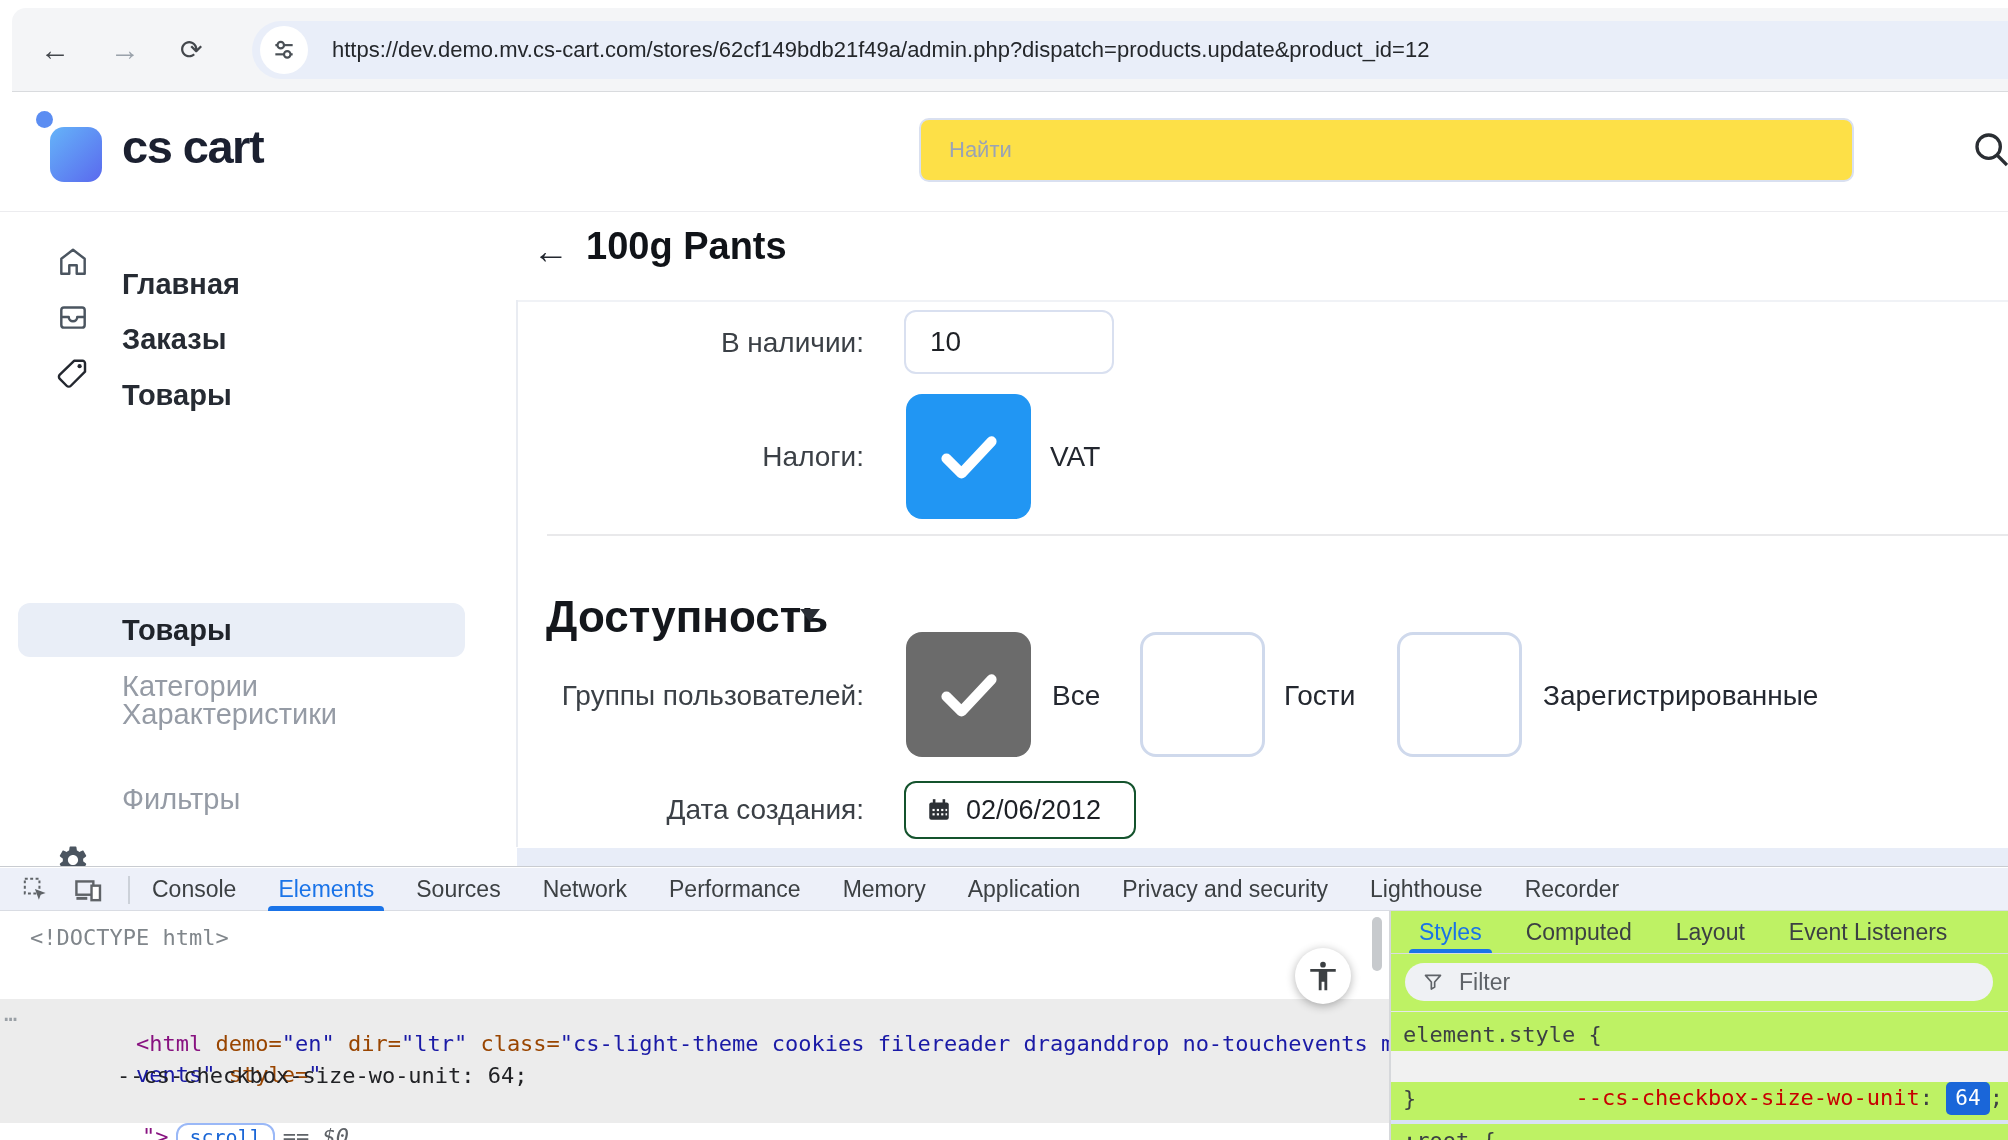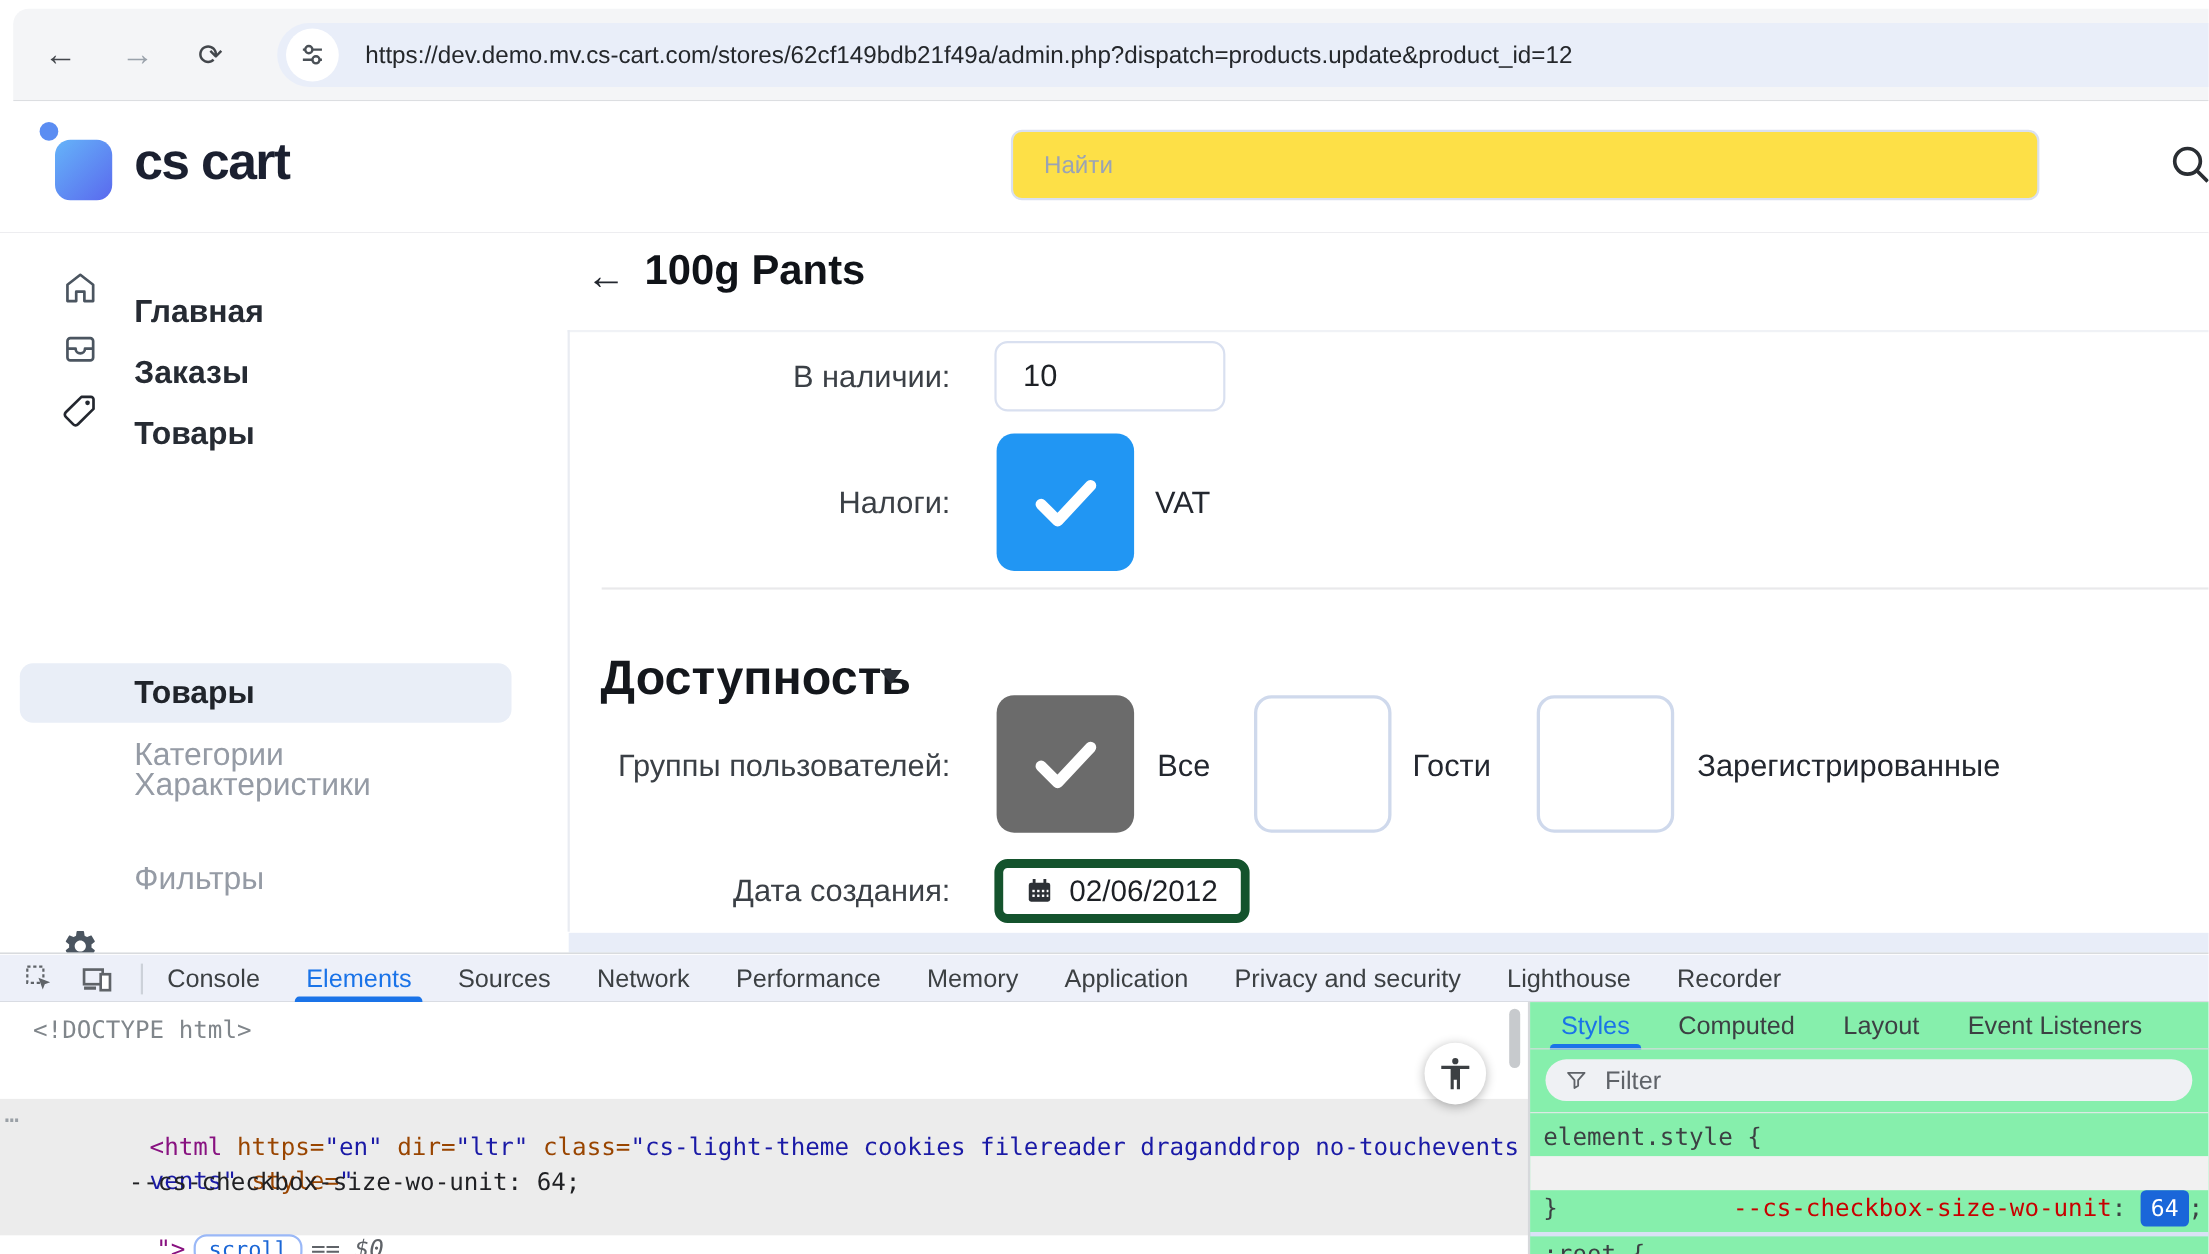--- a/index.html
+++ b/index.html
@@ -76,21 +76,21 @@
   .cbx-g1 { left:659px; top:420px; } .cbx-g2 { left:916px; top:420px; }
   .opt-label { position:absolute; font-size:28px; color:#23272f; }
   .lbl-vat { left:569px; top:229px; } .lbl-all { left:571px; top:468px; }
   .lbl-guests { left:803px; top:468px; } .lbl-reg { left:1062px; top:468px; }
   .hr-div { position:absolute; left:66px; top:322px; width:1461px; height:2px; background:#e9e9eb; }
   .section-title { position:absolute; left:65px; top:380px; font-size:44px; font-weight:700; color:#14171c; cursor:pointer; }
   .section-caret { position:absolute; left:319px; top:397px; width:0; height:0;
                    border-left:10px solid transparent; border-right:10px solid transparent;
                    border-top:13px solid #2b2f36; }
   .date-input { position:absolute; left:423px; top:569px; width:232px; height:58px;
-                border:8px solid #14532d; border-radius:12px; background:#fff; display:flex;
+                border:2px solid #14532d; border-radius:12px; background:#fff; display:flex;
                 align-items:center; cursor:pointer; }
   .date-input svg { margin-left:20px; }
   .date-text { margin-left:14px; font-size:27px; color:#1d2025; }
   .bottom-band { position:absolute; left:36px; top:636px; width:1491px; height:18px; background:#e8edf8; }
 
   
   .devtools { position:absolute; left:0; top:866px; width:2008px; height:274px; background:#fff;
               border-top:1px solid #c9ccd1; }
   .dt-toolbar { position:absolute; left:0; top:1px; width:2008px; height:43px; background:#edf0f9;
                 border-bottom:1px solid #d9dce3; }
@@ -111,21 +111,21 @@
   .tree-dots { position:absolute; left:4px; top:88px; color:#9aa0a6; font-size:22px; line-height:30px; }
   .scroll-pill { display:inline-block; border:2px solid #9ab8f7; border-radius:12px; color:#1a66d6;
                  font-size:20px; line-height:24px; padding:0 11px; margin:0 8px; }
   .dollar { font-style:italic; }
   .a11y-btn { position:absolute; left:1295px; top:37px; width:56px; height:56px; background:#fff;
               border-radius:50%; box-shadow:0 2px 10px rgba(0,0,0,.3); display:flex; align-items:center;
               justify-content:center; cursor:pointer; }
   .dt-scrollthumb { position:absolute; left:1372px; top:6px; width:10px; height:54px; background:#c7cacd;
                     border-radius:5px; cursor:pointer; }
   .dt-vdiv { position:absolute; left:1389px; top:44px; width:2px; height:230px; background:#d6d8db; }
-  .dt-right { position:absolute; left:1391px; top:44px; width:617px; height:230px; background:#86efac; overflow:hidden; }
+  .dt-right { position:absolute; left:1391px; top:44px; width:617px; height:230px; background:#bef264; overflow:hidden; }
   .st-tabs { position:absolute; left:28px; top:0; height:42px; display:flex; gap:44px; align-items:center; }
   .st-tabline { position:absolute; left:0; top:42px; width:617px; height:1px; background:#dadce0; }
   .filter-pill { position:absolute; left:14px; top:52px; width:588px; height:38px; background:#eff1f4;
                  border-radius:19px; display:flex; align-items:center; cursor:text; }
   .filter-pill svg { margin-left:18px; }
   .filter-text { margin-left:16px; font-size:23px; color:#5f6368; }
   .st-div { position:absolute; left:0; top:100px; width:617px; height:1px; background:#e6e8eb; }
   .st-code { font-family:"DejaVu Sans Mono", monospace; font-size:22px; line-height:31px; color:#3c4043; }
   .st-selector { position:absolute; left:12px; top:108px; }
   .st-proprow { position:absolute; left:0; top:140px; width:617px; height:31px; background:#f1f1f1; }
@@ -310,21 +310,21 @@
       </div>
     </div>
 
     <div class="dt-left">
       <div class="sel-block"></div>
       <span class="tree-dots">…</span>
 
       <div class="tree-line t-gray" style="left:30px; top:12px;">&lt;!DOCTYPE html&gt;</div>
 
       <div class="tree-line" style="left:30px; top:88px;">
-        <span class="t-tag">&lt;html</span><span class="t-attr"> https=</span><span class="t-val">"en"</span><span class="t-attr"> dir=</span><span class="t-val">"ltr"</span><span class="t-attr"> class=</span><span class="t-val">"cs-light-theme cookies filereader draganddrop no-touchevents mo</span>
+        <span class="t-tag">&lt;html</span><span class="t-attr"> demo=</span><span class="t-val">"en"</span><span class="t-attr"> dir=</span><span class="t-val">"ltr"</span><span class="t-attr"> class=</span><span class="t-val">"cs-light-theme cookies filereader draganddrop no-touchevents mo</span>
       </div>
       <div class="tree-line" style="left:30px; top:119px;">
         <span class="t-val">vents"</span><span class="t-attr"> style=</span><span class="t-val">"</span>
       </div>
       <div class="tree-line t-dark" style="left:64px; top:150px;">    --cs-checkbox-size-wo-unit: 64;</div>
       <div class="tree-line" style="left:36px; top:181px;">
         <span class="t-tag">"&gt;</span><span class="scroll-pill">scroll</span><span class="t-dim">==</span><span class="t-dim"> </span><span class="t-dim dollar">$0</span>
       </div>
 
       <div class="tree-line" style="left:46px; top:212px;">

